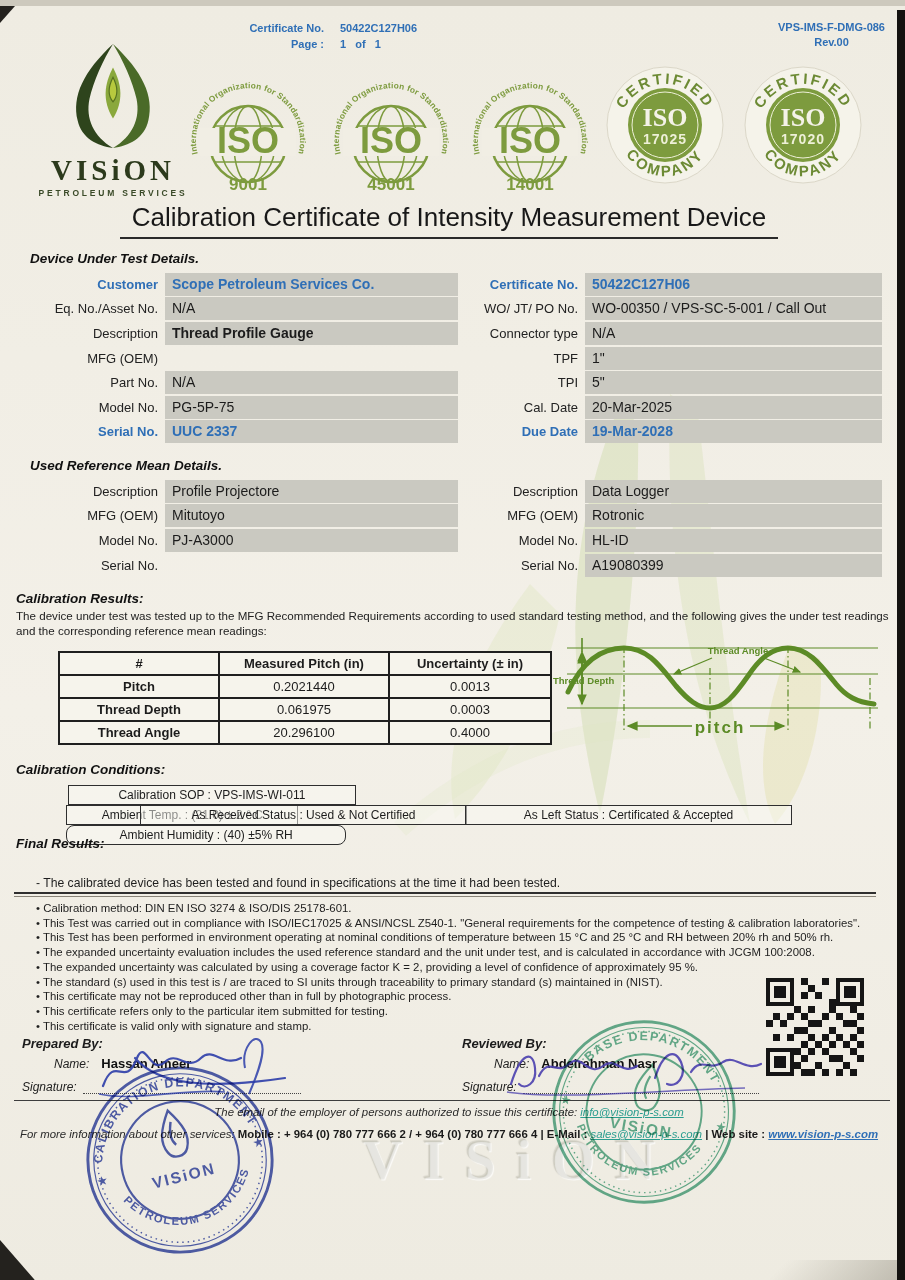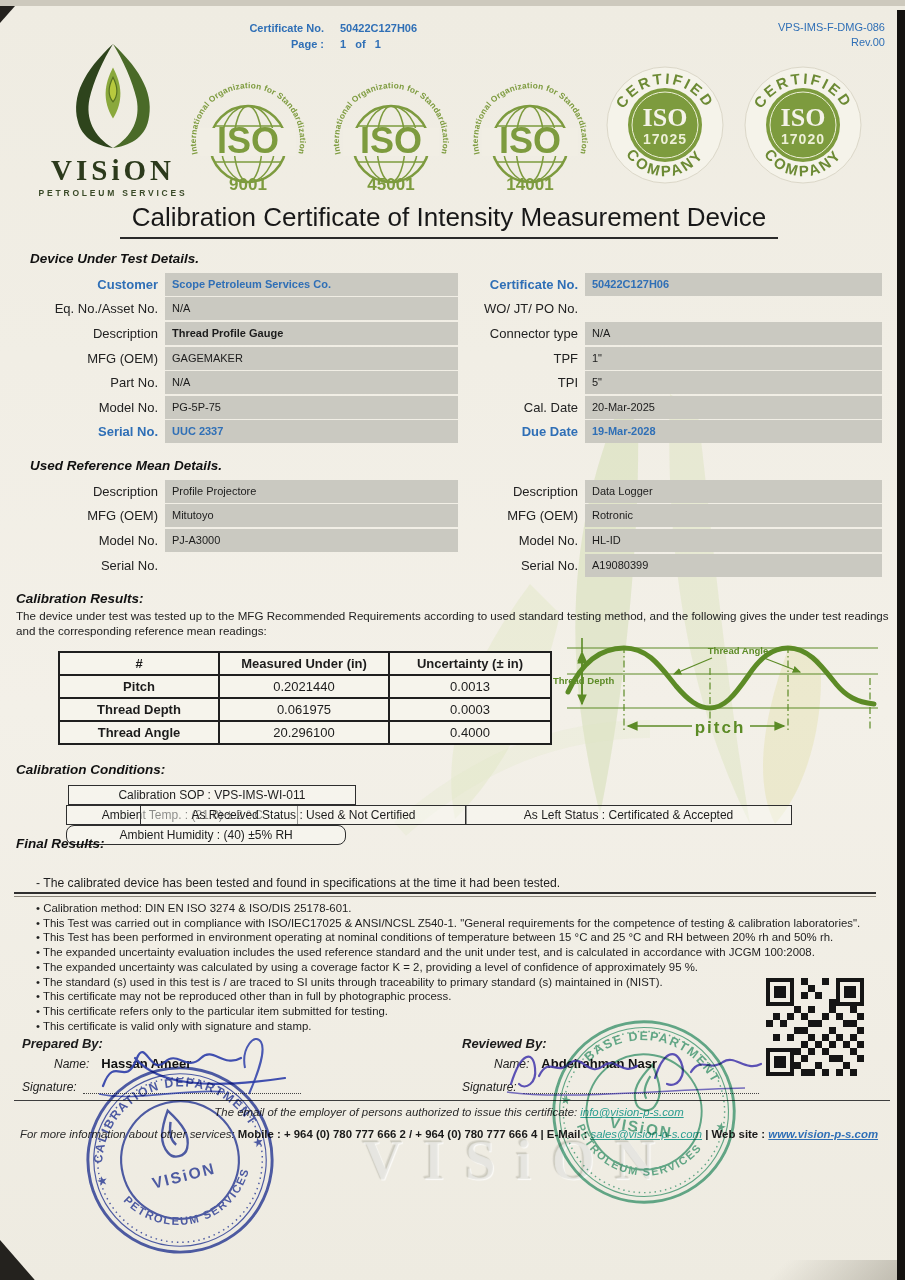--- a/index.html
+++ b/index.html
@@ -4,34 +4,34 @@
 <style>
   html,body{margin:0;padding:0;background:#cdc9bd;}
   #page{position:relative;width:905px;height:1280px;margin:6px auto;overflow:hidden;
         background:linear-gradient(180deg,#efece2,#f3f0e8 55%,#eeebe1);
         font-family:"Liberation Sans",sans-serif;color:#1c1c1c;}
   .abs{position:absolute;}
   
   .cert-meta{left:222px;top:14px;font-size:11px;font-weight:700;color:#2f6fb6;line-height:16px;}
   .cm-row{display:flex;}
   .cm-lbl{width:102px;text-align:right;margin-right:16px;}
-  .form-meta{right:20px;top:14px;text-align:right;font-size:11px;font-weight:400;color:#2f6fb6;line-height:15px;}
+  .form-meta{right:20px;top:14px;text-align:center;font-size:11px;font-weight:700;color:#2f6fb6;line-height:15px;}
   
   .logo{left:26px;top:36px;width:174px;text-align:center;}
   .logo .wordmark{font-family:"Liberation Serif",serif;font-size:29px;font-weight:700;color:#2c3a1c;letter-spacing:4px;}
   .logo .subtitle{font-size:8.5px;letter-spacing:2.8px;color:#3a4a28;font-weight:700;margin-top:1px;}
   
   .title-wrap{left:0;top:196px;width:898px;text-align:center;}
   .title-wrap span{display:inline-block;font-size:26px;color:#181818;border-bottom:2.5px solid #2a2a2a;padding:0 12px 4px;}
   .sec-h{font-size:13.5px;font-weight:700;font-style:italic;color:#111;}
   
   .col{display:flex;flex-direction:column;}
   .row{display:flex;align-items:center;height:24.6px;}
   .lbl{text-align:right;padding-right:7px;font-size:13px;color:#222;white-space:nowrap;}
-  .val{flex:1;background:#cac9c1;padding:3px 7px;font-size:11px;min-height:17px;line-height:17px;}
+  .val{flex:1;background:#cac9c1;padding:3px 7px;font-size:14px;min-height:17px;line-height:17px;}
   #dev-left .lbl,#ref-left .lbl{width:128px;}
   #dev-right .lbl,#ref-right .lbl{width:120px;}
   .row.accent .lbl,.row.accent .val{color:#2f6fb6;font-weight:700;}
   .val.bold{font-weight:700;}
   
   .intro{left:16px;top:603px;width:874px;font-size:11.6px;line-height:14.6px;color:#222;}
   table.results{left:58px;top:645px;border-collapse:collapse;background:#f6f4ec;}
   table.results th,table.results td{border:2px solid #1f1f1f;text-align:center;font-size:13px;padding:1px 4px;height:19px;}
   table.results th{font-weight:700;}
   td.rowname{font-weight:700;}
@@ -194,21 +194,20 @@
     <div class="row">
         <span class="lbl">Eq. No./Asset No.</span>
         <span class="val">N/A</span>
       </div>
     <div class="row">
         <span class="lbl">Description</span>
         <span class="val bold">Thread Profile Gauge</span>
       </div>
     <div class="row">
         <span class="lbl">MFG (OEM)</span>
-        <span class="val">GAGEMAKER</span>
       </div>
     <div class="row">
         <span class="lbl">Part No.</span>
         <span class="val">N/A</span>
       </div>
     <div class="row">
         <span class="lbl">Model No.</span>
         <span class="val">PG-5P-75</span>
       </div>
     <div class="row accent">
@@ -216,20 +215,21 @@
         <span class="val">UUC 2337</span>
       </div>
   </div>
   <div id="dev-right" class="abs col" style="left:458px;top:266px;width:424px;">
     <div class="row accent">
         <span class="lbl">Certificate No.</span>
         <span class="val">50422C127H06</span>
       </div>
     <div class="row">
         <span class="lbl">WO/ JT/ PO No.</span>
+        <span class="val">WO-00350 / VPS-SC-5-001 / Call Out</span>
       </div>
     <div class="row">
         <span class="lbl">Connector type</span>
         <span class="val">N/A</span>
       </div>
     <div class="row">
         <span class="lbl">TPF</span>
         <span class="val">1"</span>
       </div>
     <div class="row">
@@ -283,21 +283,21 @@
       </div>
   </div>
 
   <div class="abs sec-h" style="left:16px;top:585px;">Calibration Results:</div>
   <div class="abs intro">The device under test was tested up to the MFG Recommended Requirements according to used standard testing method, and the following gives the under test readings and the corresponding reference mean readings:</div>
 
   <table class="abs results">
     <tbody>
         <tr>
       <th class="c1">#</th>
-      <th class="c2">Measured Under (in)</th>
+      <th class="c2">Measured Pitch (in)</th>
       <th class="c3">Uncertainty (± in)</th>
     </tr>
     <tr>
       <td class="rowname">Pitch</td>
       <td>0.2021440</td>
       <td>0.0013</td>
     </tr>
     <tr>
       <td class="rowname">Thread Depth</td>
       <td>0.061975</td>

